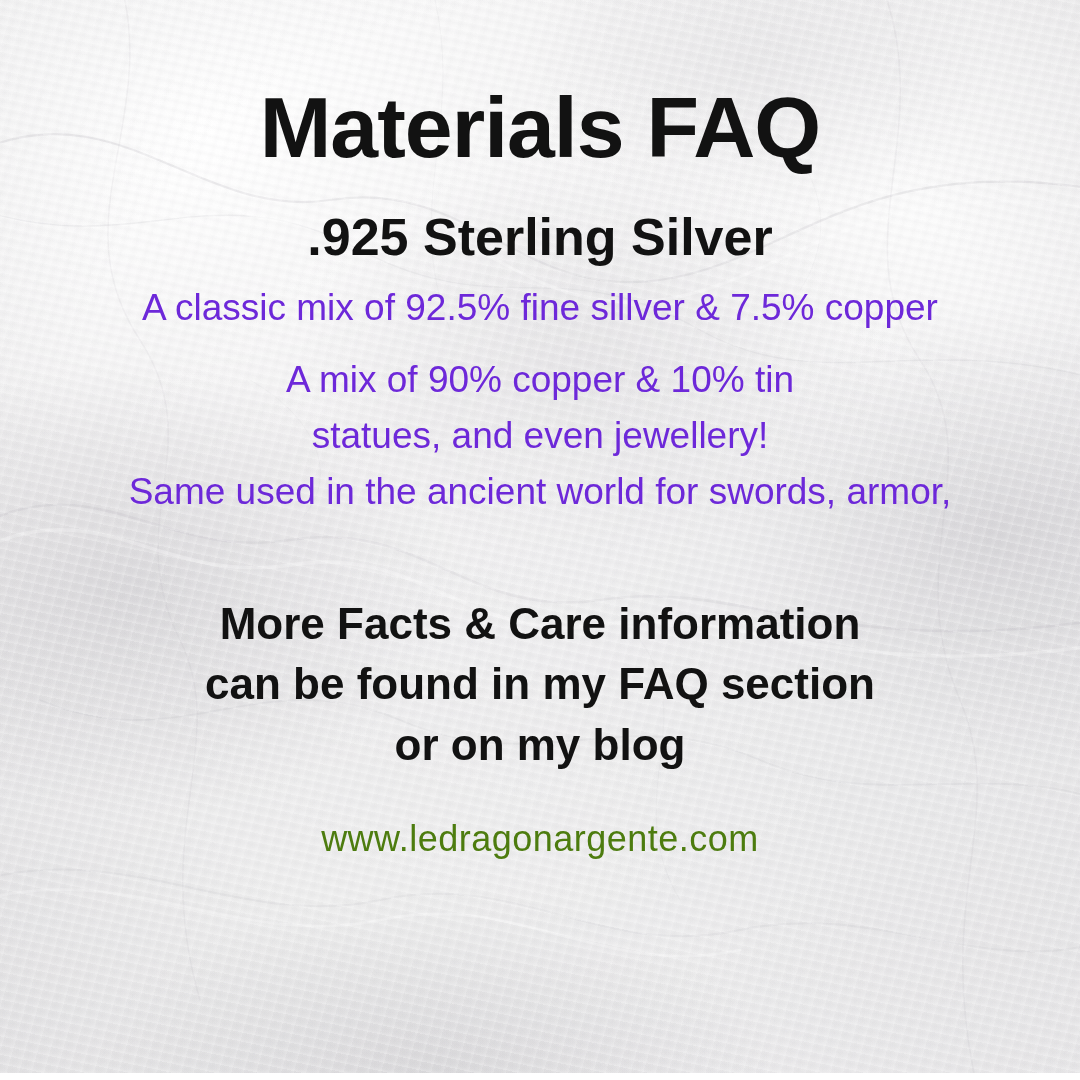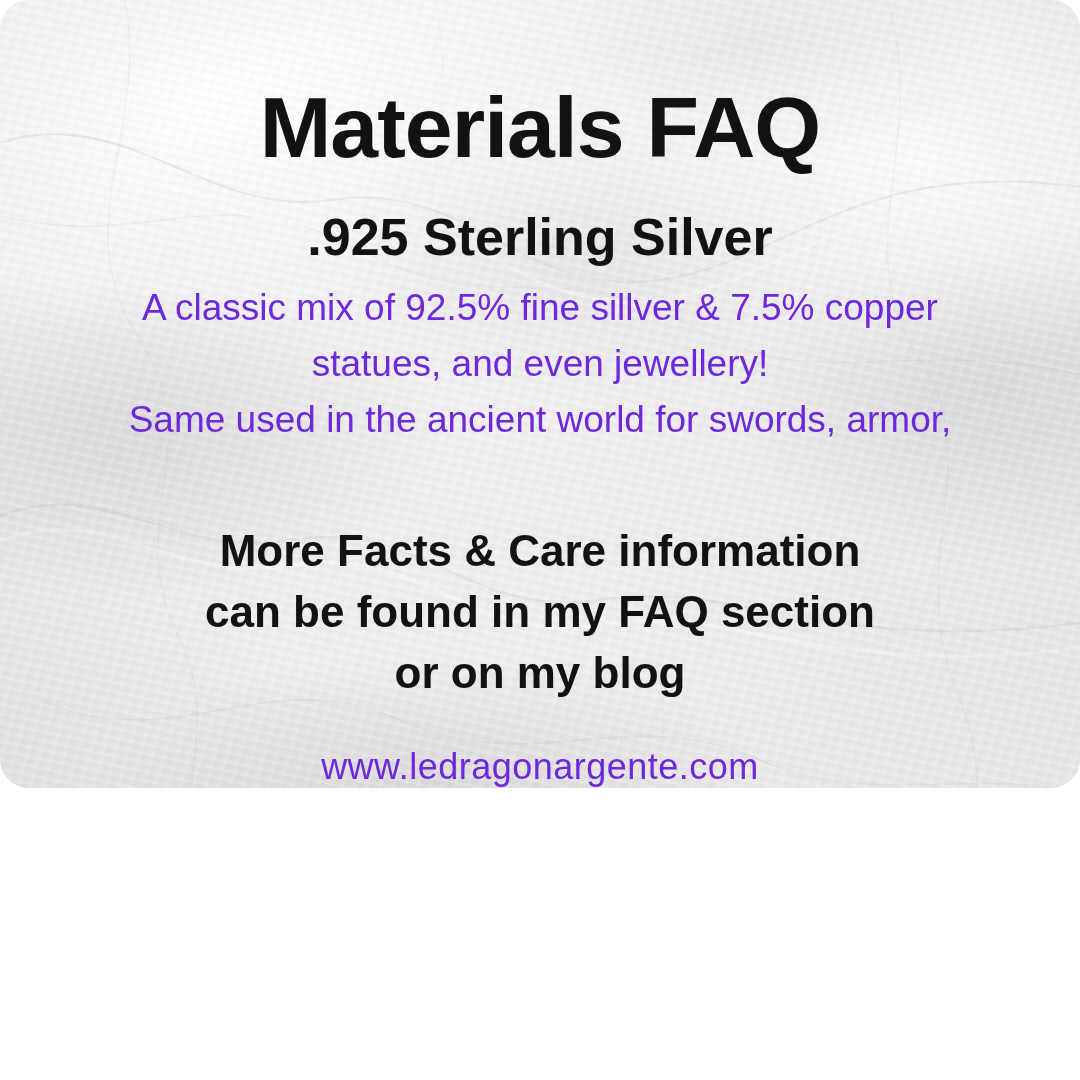--- a/index.html
+++ b/index.html
@@ -9,24 +9,23 @@
   body {
     width: 1080px;
     height: 1080px;
     font-family: "Liberation Sans", sans-serif;
     overflow: hidden;
   }
 
   .poster {
     position: relative;
     width: 1080px;
-    height: 788px;
+    height: 1073px;
     background-color: #f2f1f1;
     overflow: hidden;
-    border-radius: 29px;
   }
 
   
   .marble-base {
     position: absolute;
     inset: 0;
     background:
       radial-gradient(ellipse 60% 45% at 18% 12%, #ffffff 0%, rgba(255,255,255,0) 70%),
       radial-gradient(ellipse 55% 40% at 85% 20%, #fbfbfb 0%, rgba(251,251,251,0) 72%),
       radial-gradient(ellipse 70% 50% at 30% 85%, #eeeeee 0%, rgba(238,238,238,0) 75%),
@@ -114,21 +113,21 @@
     font-weight: bold;
     line-height: 1.38;
     max-width: 940px;
   }
 
   .url {
     margin-top: 42px;
     font-size: 36px;
     font-weight: normal;
     letter-spacing: 0.5px;
-    color: #6d28d9;
+    color: #4d7c0f;
   }
 </style>
 </head>
 <body>
 
 <div class="poster">
 
   <div class="marble-base"></div>
   <div class="marble-shade"></div>
 
@@ -156,20 +155,21 @@
   <div class="vignette"></div>
   <div class="grain"></div>
 
   <div class="content">
 
     <div class="title">Materials FAQ</div>
 
     <div class="subhead">.925 Sterling Silver</div>
     <div class="body-line first-after-head">A classic mix of 92.5% fine sillver &amp; 7.5% copper</div>
 
+    <div class="body-line bronze-body">A mix of 90% copper &amp; 10% tin</div>
     <div class="body-line">statues, and even jewellery!</div>
     <div class="body-line">Same used in the ancient world for swords, armor,</div>
 
     <div class="cta">
       <div>More Facts &amp; Care information</div>
       <div>can be found in my FAQ section</div>
       <div>or on my blog</div>
     </div>
 
     <div class="url">www.ledragonargente.com</div>

